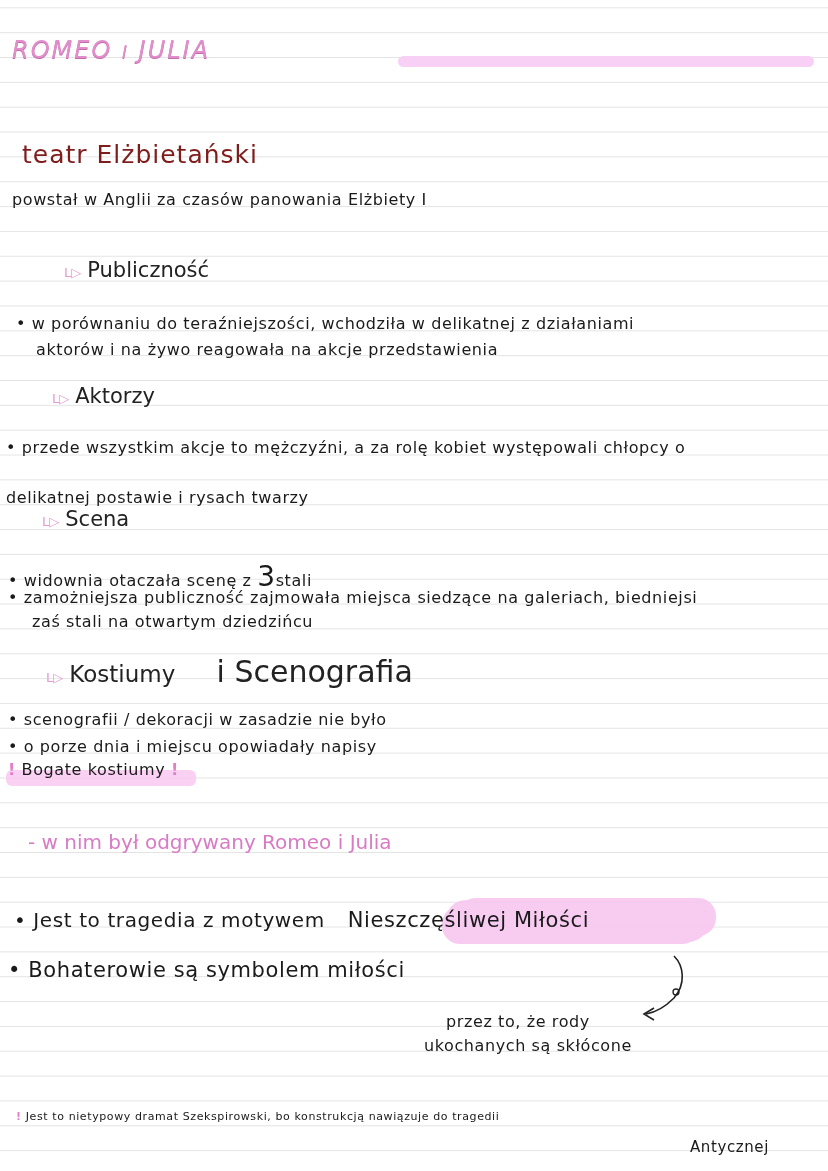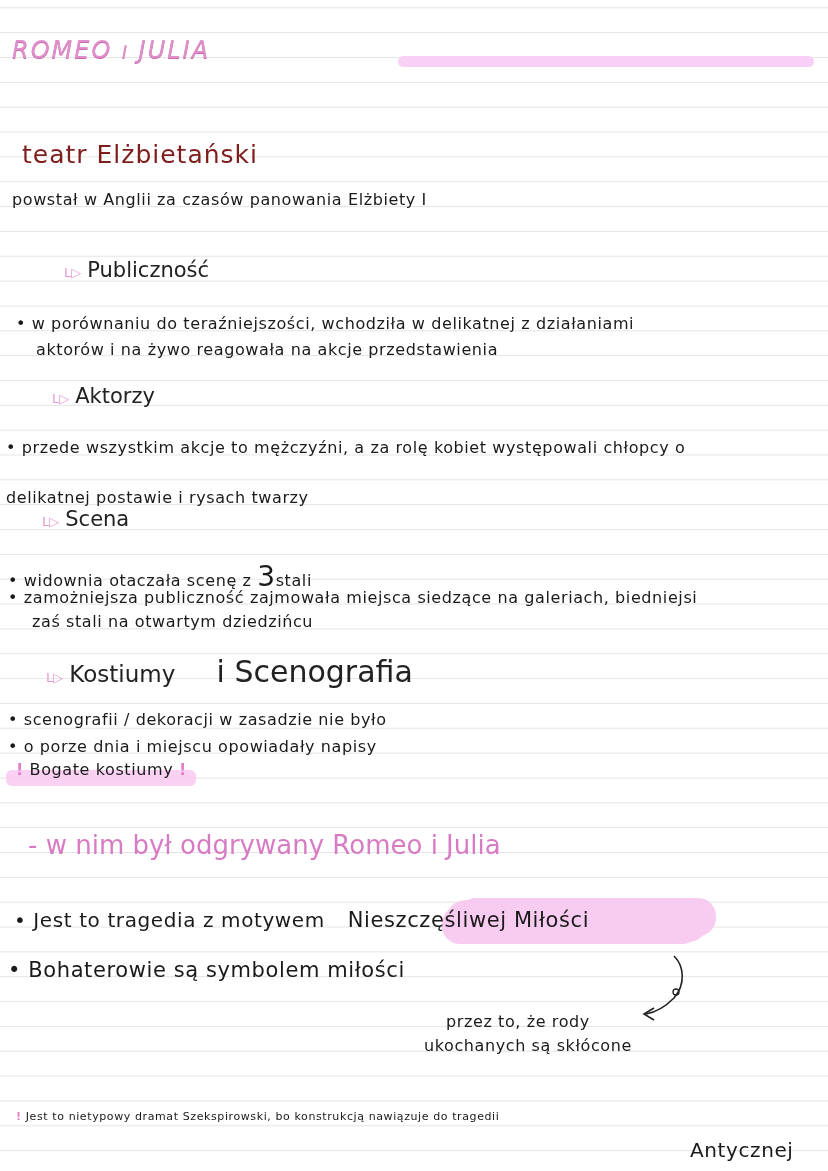--- a/index.html
+++ b/index.html
@@ -36,21 +36,21 @@
   }
   .sub {
     left: 22px; top: 140px; font-size: 25px; color: #7f1d1d; letter-spacing: 1px;
   }
   .hand {
     font-family: "DejaVu Sans", sans-serif; font-size: 16px; color: #1a1a1a;
     letter-spacing: 0.6px;
   }
   .head2 { font-size: 21px; color: #222; }
   .arrow-sym { color: #e59ad2; font-size: 13px; margin-right: 6px; }
-  .pink-text { color: #d87bc4; font-size: 26px; }
+  .pink-text { color: #d87bc4; font-size: 20px; }
   .hl-stripe {
     position: absolute; left: 6px; top: 770px; width: 190px; height: 16px;
     background: #f9c8f1; border-radius: 6px; opacity: 0.85;
   }
   .hl-cloud {
     position: absolute; left: 446px; top: 900px; width: 262px; height: 42px;
     background: #f8c6f0; border-radius: 20px; opacity: 0.9;
     box-shadow: 10px -4px 0 -2px #f8c6f0, -6px 4px 0 -2px #f8c6f0;
   }
   .excl { color: #e07ec8; font-weight: bold; }
@@ -91,21 +91,21 @@
 <div class="abs hand" style="left:8px;top:588px;">• zamożniejsza publiczność zajmowała miejsca siedzące na galeriach, biedniejsi</div>
 <div class="abs hand" style="left:32px;top:612px;">zaś stali na otwartym dziedzińcu</div>
 
 <div class="abs head2" style="left:46px;top:654px;font-size:23px;">
   <span class="arrow-sym">L▷</span><span>Kostiumy</span>
   <span style="margin-left:34px;font-size:30px;">i Scenografia</span>
 </div>
 <div class="abs hand" style="left:8px;top:710px;">• scenografii / dekoracji w zasadzie nie było</div>
 <div class="abs hand" style="left:8px;top:737px;">• o porze dnia i miejscu opowiadały napisy</div>
 <div class="hl-stripe"></div>
-<div class="abs hand" style="left:8px;top:760px;margin-left:8px;">
+<div class="abs hand" style="left:8px;top:760px;">
   <span class="excl">!</span>
   <span>Bogate kostiumy</span>
   <span class="excl">!</span>
 </div>
 
 <div class="abs pink-text" style="left:28px;top:830px;">- w nim był odgrywany Romeo i Julia</div>
 
 <div class="hl-cloud"></div>
 <div class="abs hand" style="left:14px;top:908px;font-size:20px;">
   <span>• Jest to tragedia z motywem</span>
@@ -119,13 +119,13 @@
   <circle cx="46" cy="42" r="3" stroke="#222" stroke-width="1.3" fill="none"></circle>
 </svg>
 
 <div class="abs hand" style="left:446px;top:1012px;">przez to, że rody</div>
 <div class="abs hand" style="left:424px;top:1036px;">ukochanych są skłócone</div>
 
 <div class="abs hand" style="left:16px;top:1110px;font-size:11px;">
   <span class="excl">!</span>
   <span>Jest to nietypowy dramat Szekspirowski, bo konstrukcją nawiązuje do tragedii</span>
 </div>
-<div class="abs hand" style="left:690px;top:1138px;font-size:20px;">Antycznej</div>
+<div class="abs hand" style="left:690px;top:1138px;font-size:15px;">Antycznej</div>
 
 </body></html>

